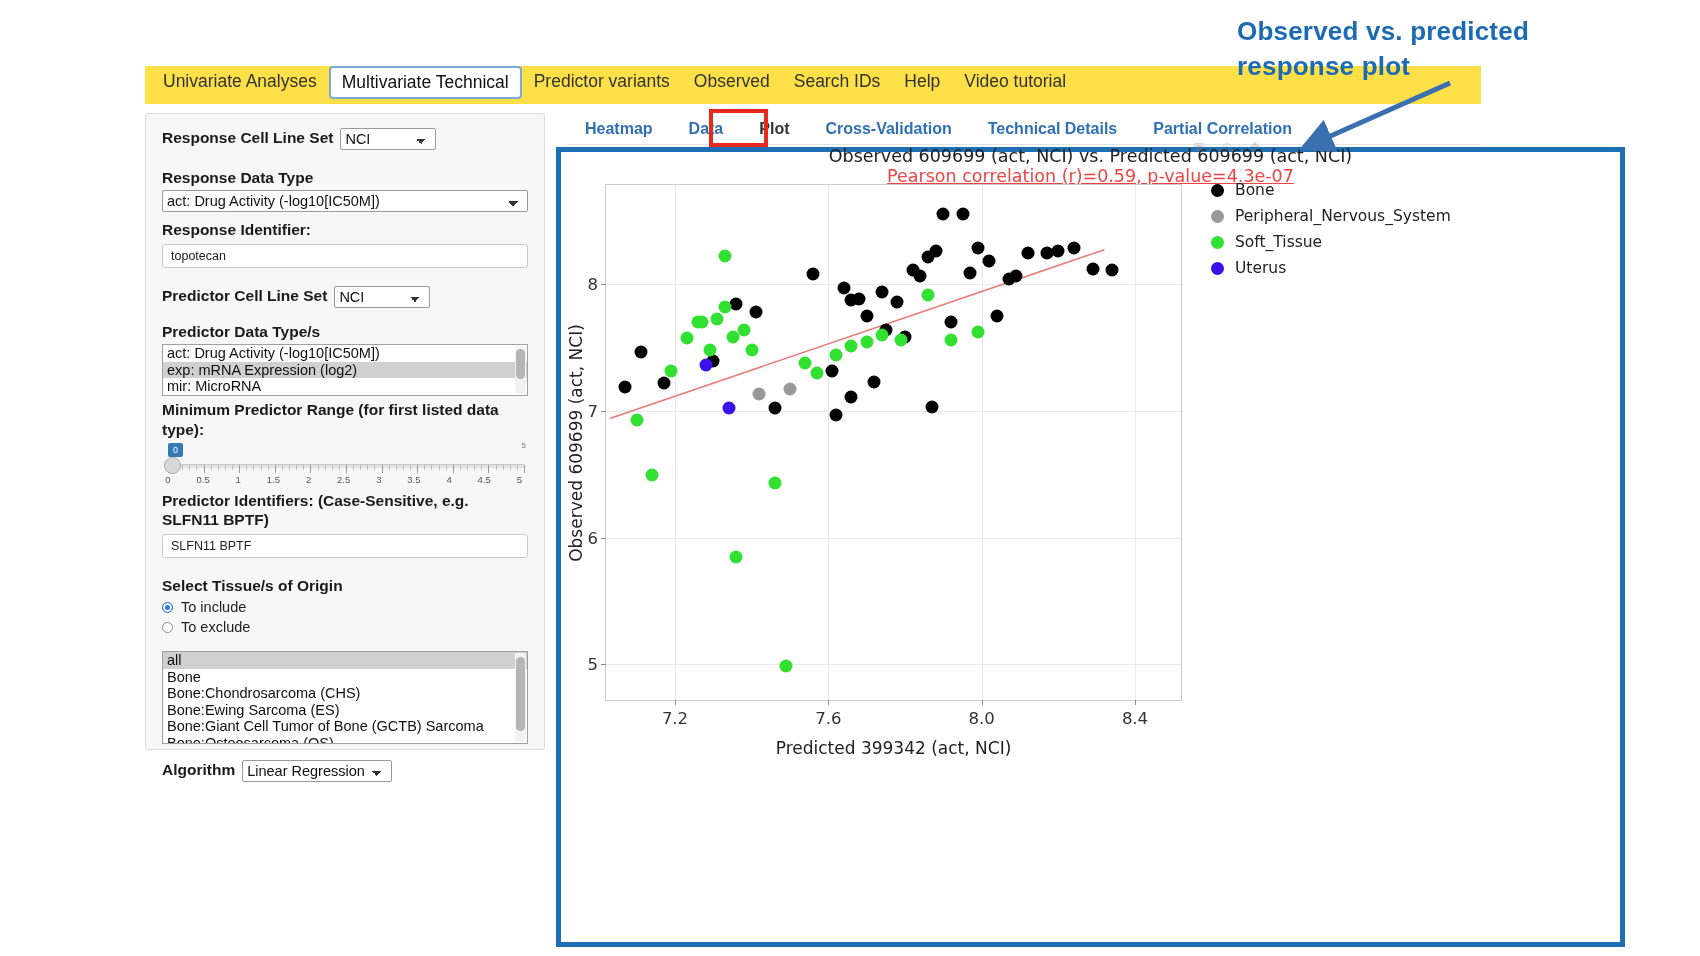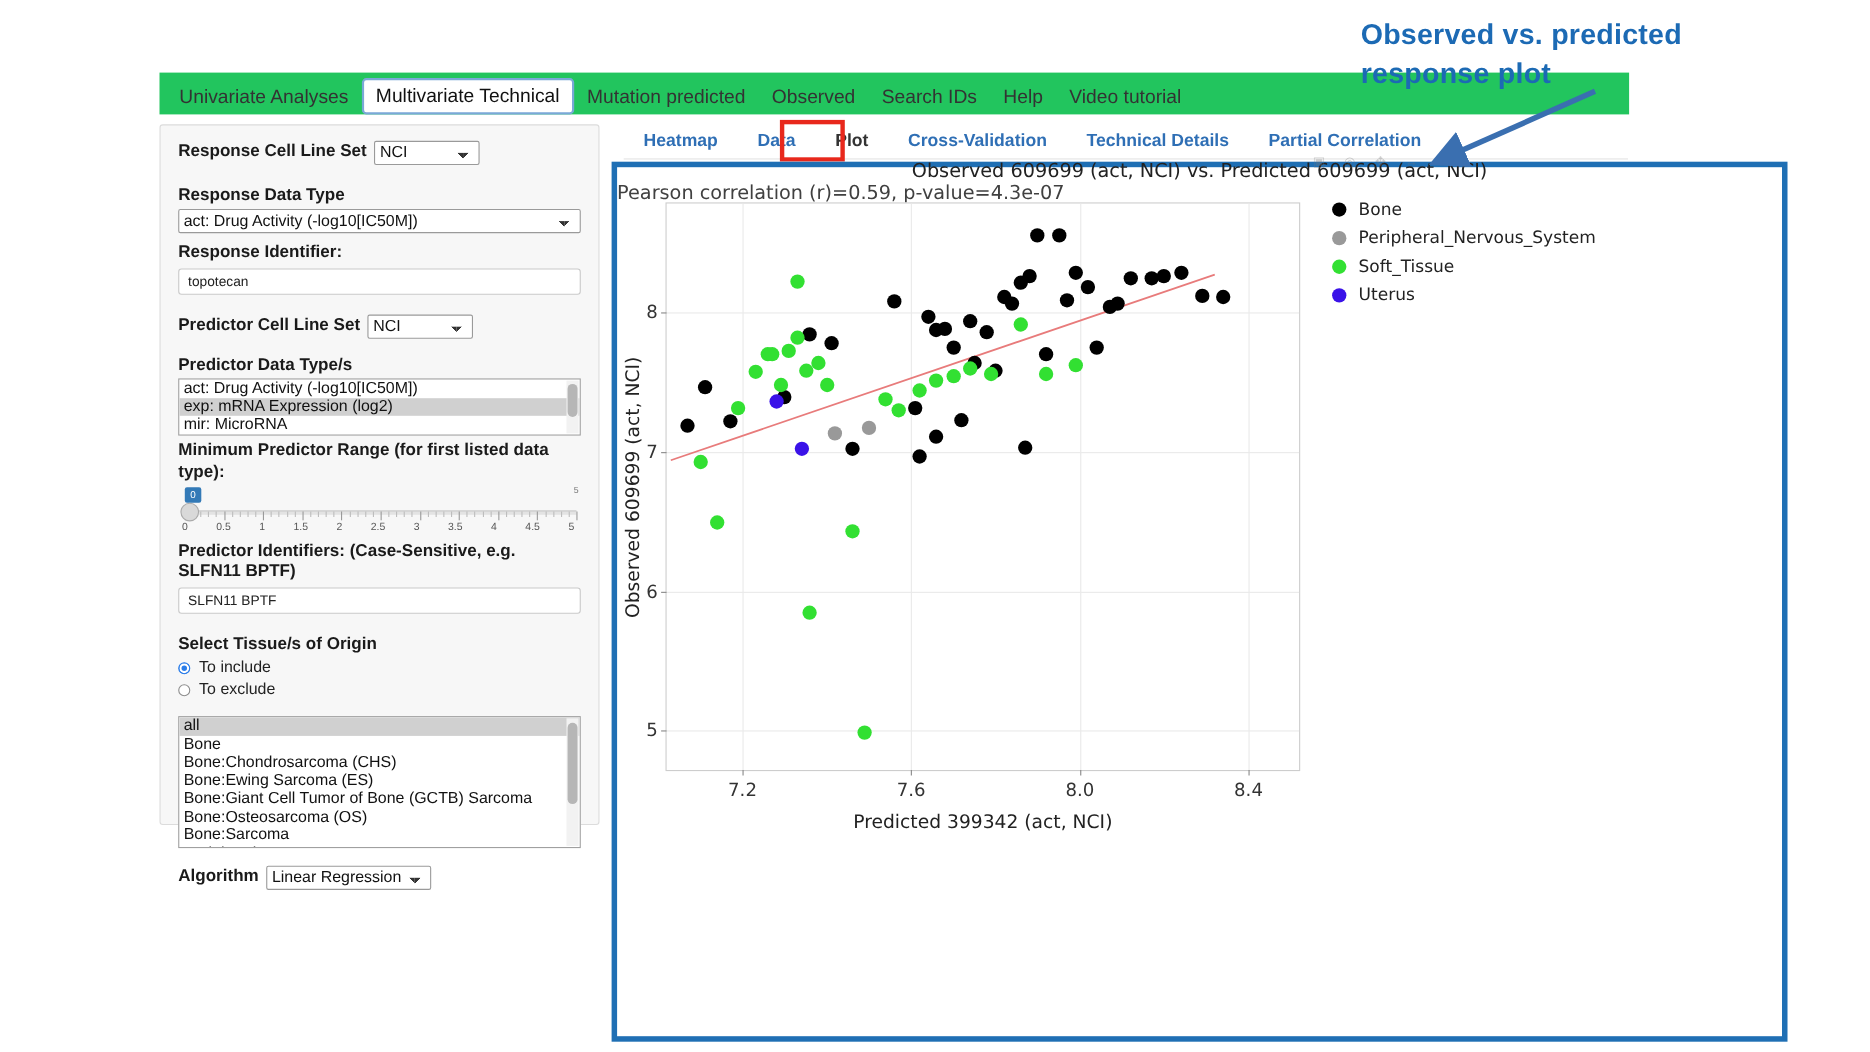--- a/index.html
+++ b/index.html
@@ -9,22 +9,22 @@
     background: #ffffff;
     font-family: "Liberation Sans", sans-serif;
     overflow: hidden;
   }
   #root { position: relative; width: 1700px; height: 956px; background:#fff; }
 
   
   .topnav {
     position: absolute; left: 145px; top: 66px;
     width: 1336px; height: 38px;
-    background: #22c55e;
-    display: flex; align-items: flex-end;
+    background: #fde047;
+    display: flex; align-items: flex-start;
     padding-left: 6px;
   }
   .topnav-item {
     font-size: 17.5px; color: #333; padding: 5px 12px;
     white-space: nowrap; line-height: 1.2;
     cursor: pointer;
   }
   .topnav-item.active {
     background: #fff;
     border: 2px solid #7aa8d7;
@@ -148,22 +148,23 @@
   
   .figure { position:absolute; left: 561px; top: 152px; width: 1059px; height: 700px; }
   .fig-title {
     position:absolute; left:0; right:0; top: -6px;
     text-align:center; font-size: 17.5px; color:#222;
     font-family: "DejaVu Sans", sans-serif;
     white-space: nowrap;
   }
   .fig-subtitle {
     position:absolute; left:0; right:0; top: 14px;
-    text-align:left; font-size: 17.5px; color:#404040;
+    text-align:center; font-size: 17.5px; color:#ef4444;
     font-family: "DejaVu Sans", sans-serif;
+    text-decoration: underline;
   }
   .plotarea {
     position:absolute;
     left: 44px; top: 32px; width: 577px; height: 517px;
     border: 1px solid #cdcdcd;
     background: #fff;
   }
   .gridline { position:absolute; background: #e9e9e9; }
   .gridline.v { width:1px; top:0; bottom:0; }
   .gridline.h { height:1px; left:0; right:0; }
@@ -214,21 +215,21 @@
   }
   .anno-arrow { position:absolute; left: 1290px; top: 78px; width: 180px; height: 80px; }
 </style>
 </head>
 <body>
 <div id="root">
 
 <div class="topnav" id="topnav">
       <div class="topnav-item">Univariate Analyses</div>
       <div class="topnav-item active">Multivariate Technical</div>
-      <div class="topnav-item">Mutation predicted</div>
+      <div class="topnav-item">Predictor variants</div>
       <div class="topnav-item">Observed</div>
       <div class="topnav-item">Search IDs</div>
       <div class="topnav-item">Help</div>
       <div class="topnav-item">Video tutorial</div>
     </div>
 
 <div class="sidepanel">
 
   <div class="row">
     <span class="lbl">Response Cell Line Set</span>
@@ -356,21 +357,21 @@
       <span class="radio on"></span>
       <span class="radio-lbl">To include</span>
     </div>
     <div class="radio-row">
       <span class="radio"></span>
       <span class="radio-lbl">To exclude</span>
     </div>
   </div>
 
   <div style="margin-top:16px;">
-    <div class="listbox" style="height:120px;" id="tissue-list">
+    <div class="listbox" style="height:93px;" id="tissue-list">
       <div class="lb-scroll">
         <div class="lb-thumb" style="top:4px;height:74px;"></div>
       </div>
     <div class="opt sel">all</div>
           <div class="opt">Bone</div>
           <div class="opt">Bone:Chondrosarcoma (CHS)</div>
           <div class="opt">Bone:Ewing Sarcoma (ES)</div>
           <div class="opt">Bone:Giant Cell Tumor of Bone (GCTB) Sarcoma</div>
           <div class="opt">Bone:Osteosarcoma (OS)</div>
           <div class="opt">Bone:Sarcoma</div>

